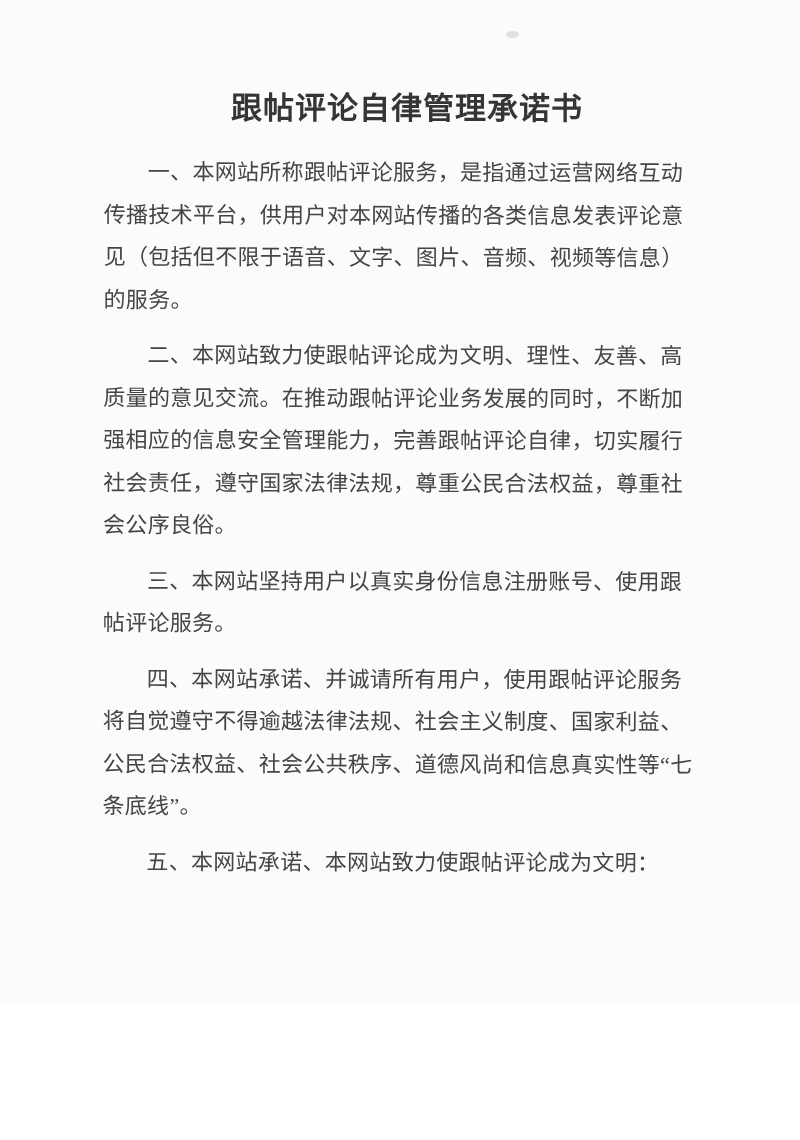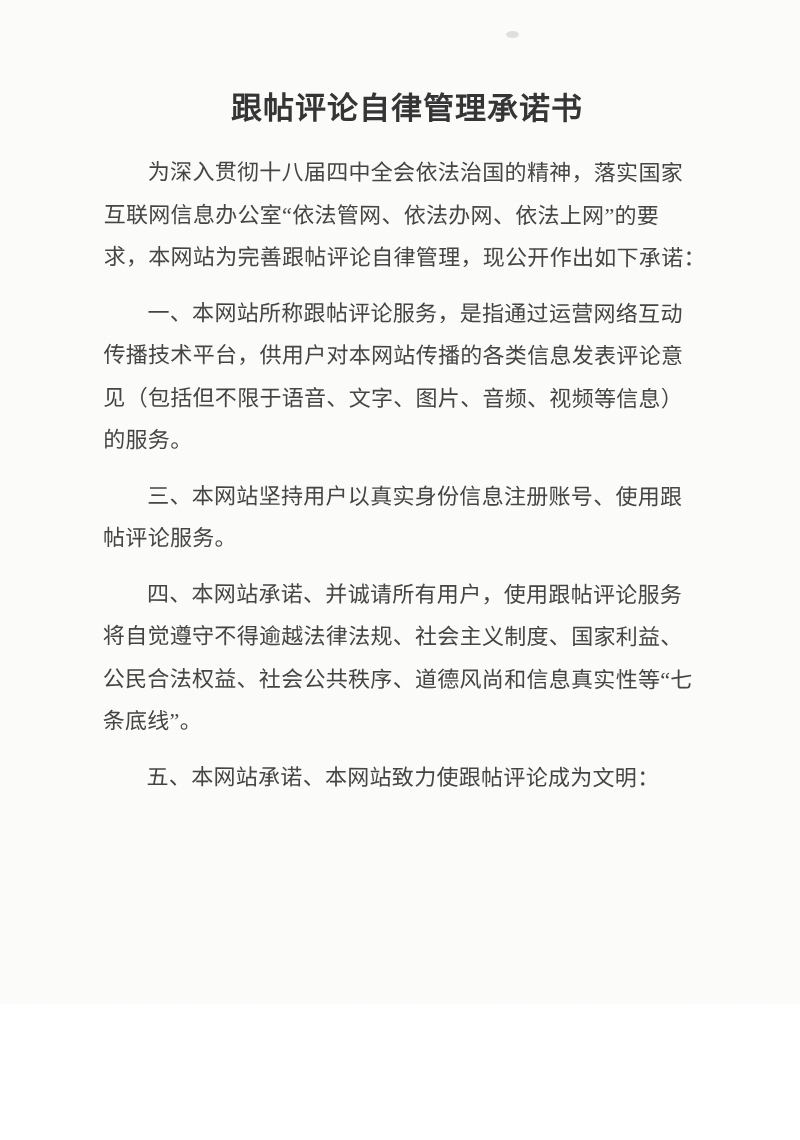--- a/index.html
+++ b/index.html
@@ -77,29 +77,31 @@
       <feColorMatrix type="matrix" values="0 0 0 0 0.45  0 0 0 0 0.45  0 0 0 0 0.45  0 0 0 0.9 0"></feColorMatrix>
     </filter>
     <rect width="800" height="1140" filter="url(#paperNoise)"></rect>
   </svg>
 
   <div class="scan-artifact"></div>
 
   <div class="content">
     <h1 class="doc-title">跟帖评论自律管理承诺书</h1>
 
-    <p class="para">为深入贯彻十八届四中全会依法治国的精神，落实国家
-互联网信息办公室“依法管网、依法办网、依法上网”的要
-求，本网站为完善跟帖评论自律管理，现公开作出如下承诺：</p>
 
     <p class="para">一、本网站所称跟帖评论服务，是指通过运营网络互动
 传播技术平台，供用户对本网站传播的各类信息发表评论意
 见（包括但不限于语音、文字、图片、音频、视频等信息）
 的服务。</p>
 
+    <p class="para">二、本网站致力使跟帖评论成为文明、理性、友善、高
+质量的意见交流。在推动跟帖评论业务发展的同时，不断加
+强相应的信息安全管理能力，完善跟帖评论自律，切实履行
+社会责任，遵守国家法律法规，尊重公民合法权益，尊重社
+会公序良俗。</p>
 
     <p class="para">三、本网站坚持用户以真实身份信息注册账号、使用跟
 帖评论服务。</p>
 
     <p class="para">四、本网站承诺、并诚请所有用户，使用跟帖评论服务
 将自觉遵守不得逾越法律法规、社会主义制度、国家利益、
 公民合法权益、社会公共秩序、道德风尚和信息真实性等“七
 条底线”。</p>
 
     <p class="para">五、本网站承诺、本网站致力使跟帖评论成为文明：</p>

